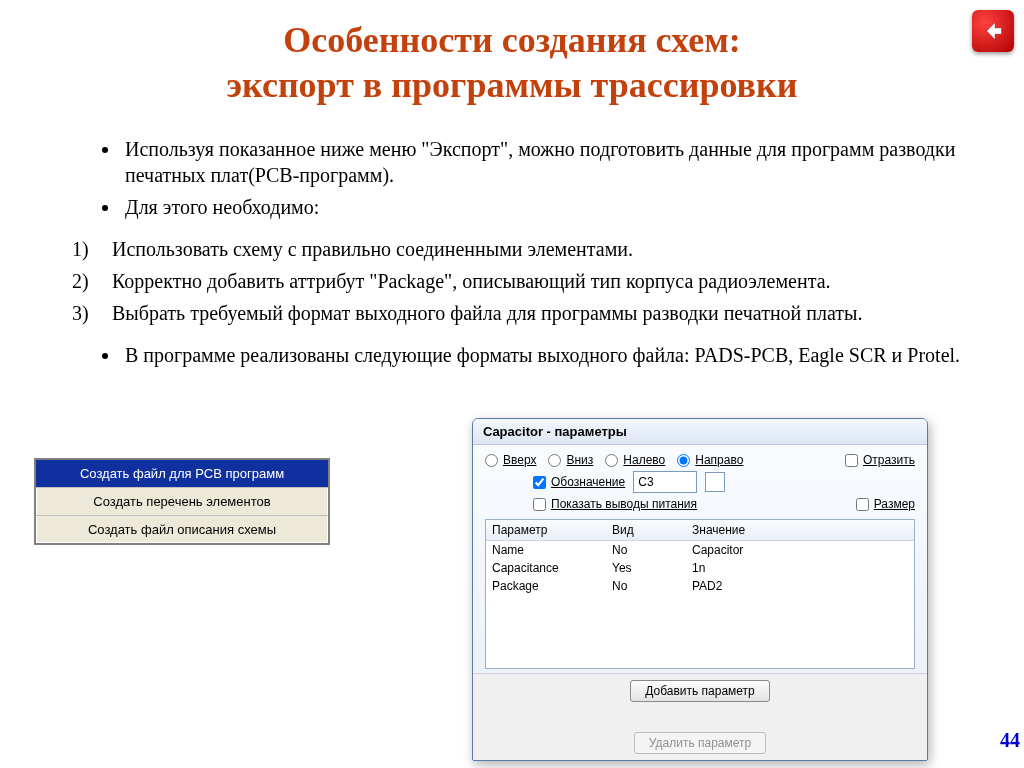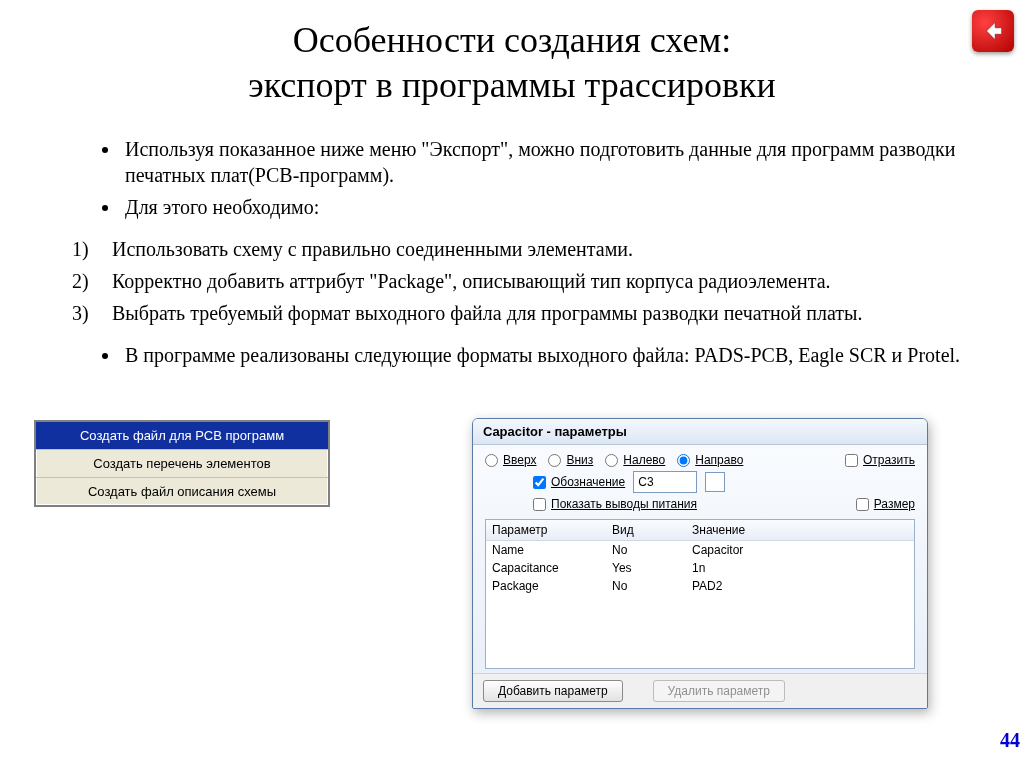--- a/index.html
+++ b/index.html
@@ -7,26 +7,26 @@
     padding: 0;
     width: 1024px;
     height: 768px;
     font-family: "Times New Roman", serif;
     background: #fff;
     color: #000;
     position: relative;
     overflow: hidden;
   }
   .title {
-    color: #000000;
+    color: #c2410c;
     font-size: 36px;
     text-align: center;
     line-height: 1.25;
     padding-top: 18px;
-    font-weight: normal;
+    font-weight: bold;
   }
   .content {
     font-size: 20px;
     line-height: 1.3;
     padding: 12px 40px 0 40px;
   }
   ul.bullets {
     margin: 16px;
     padding-left: 65px;
     list-style: disc;
@@ -65,21 +65,21 @@
     align-items: center;
     justify-content: center;
     box-shadow: 0 2px 4px rgba(0,0,0,0.4);
   }
   .back-btn svg { width: 26px; height: 26px; }
 
   
   .export-menu {
     position: absolute;
     left: 34px;
-    top: 420px;
+    top: 458px;
     width: 292px;
     border: 2px solid #808080;
     font-family: Verdana, Arial, sans-serif;
     font-size: 13px;
     background: #ece9d8;
     box-shadow: 0 0 0 1px #fff inset;
   }
   .export-menu .item {
     padding: 6px 10px;
     text-align: center;
@@ -176,20 +176,21 @@
   .c1 { width: 120px; }
   .c2 { width: 80px; }
   .c3 { flex: 1; }
   .dialog-buttons {
     background: #f0f0f0;
     border-top: 1px solid #d0d4da;
     padding: 6px 10px;
     display: flex;
     gap: 30px;
     align-items: center;
+    flex-direction: column;
   }
   .dlg-btn {
     font-family: "Segoe UI", Tahoma, Arial, sans-serif;
     font-size: 12px;
     padding: 3px 14px;
     border: 1px solid #8a8a8a;
     border-radius: 3px;
     background: linear-gradient(to bottom, #fefefe, #e2e2e2);
     cursor: pointer;
   }

